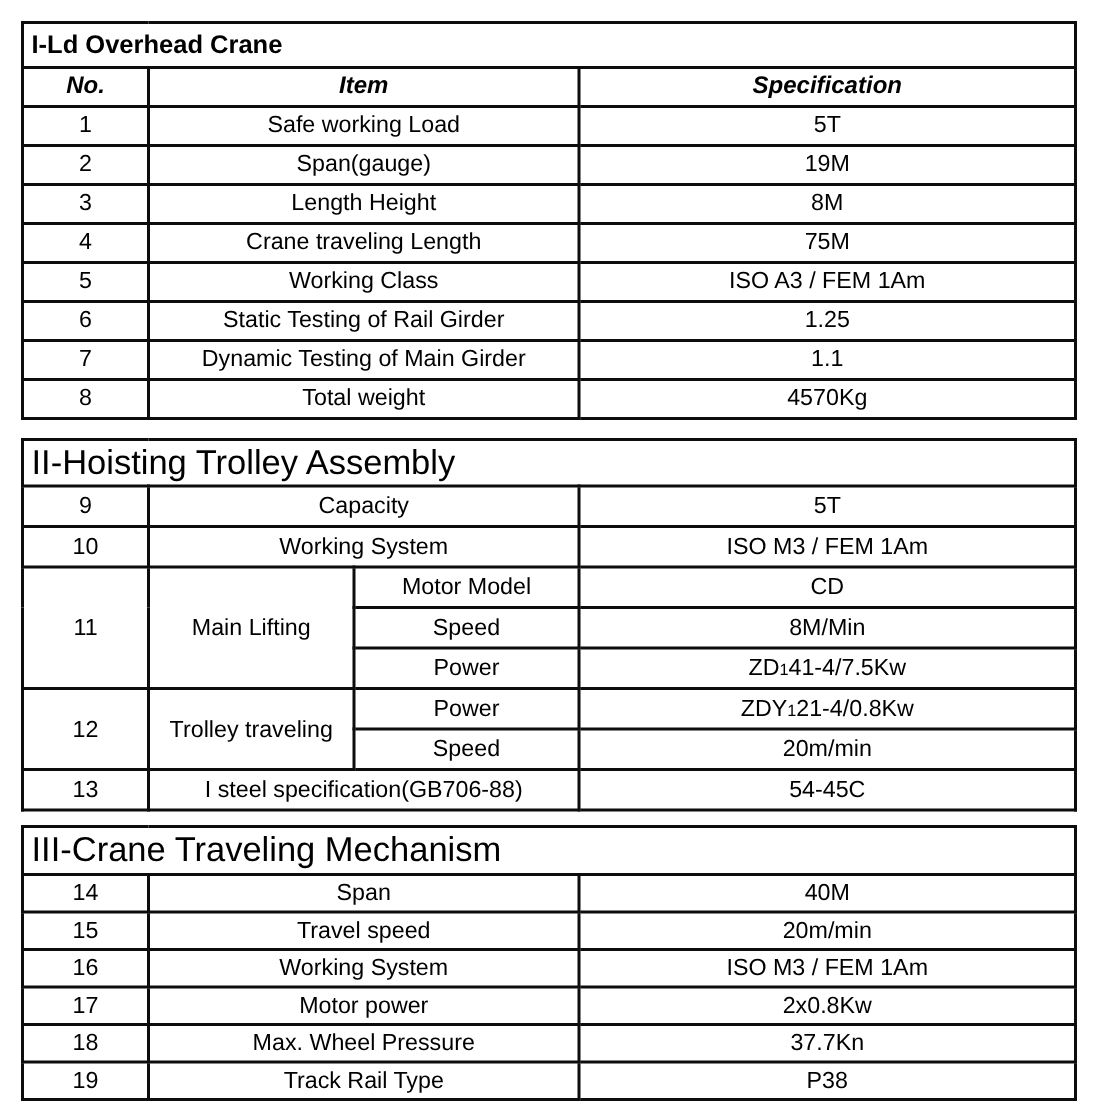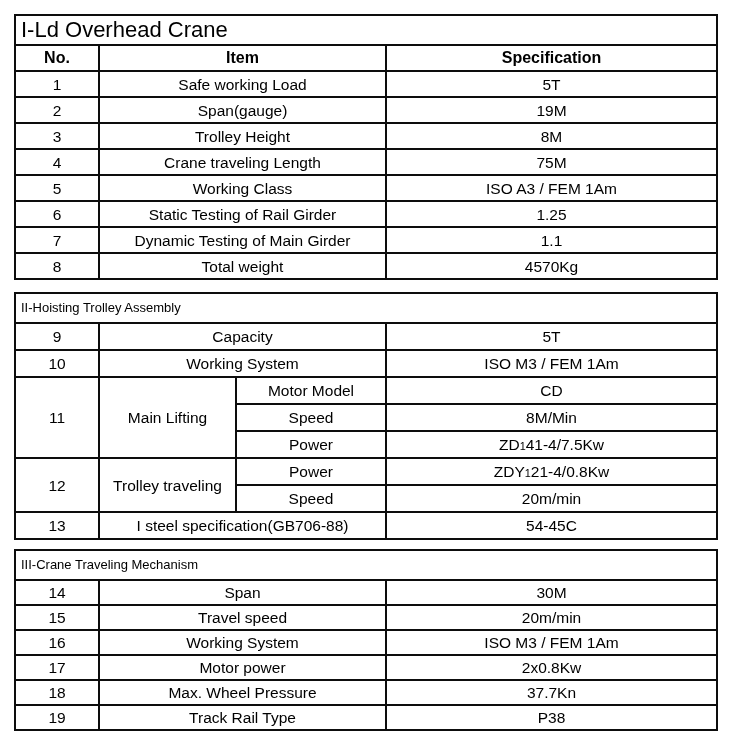--- a/index.html
+++ b/index.html
@@ -14,24 +14,24 @@
     border:2px solid #0d0d0d;
     text-align:center;vertical-align:middle;
     font-size:15.5px;line-height:1.1;
     padding:1px 2px;overflow:hidden;white-space:nowrap;
   }
   col.c-no{width:84px;}
   col.c-group{width:137px;}
   col.c-sub{width:150px;}
   col.c-spec{width:331px;}
   .sec-title{
-    text-align:left;padding:2px 5px;font-size:13px;height:24px;
+    text-align:left;padding:2px 5px;font-size:23px;height:24px;
   }
-  .title-bold{font-weight:400;font-size:22px;border-radius:14px;}
-  .hdr td{font-weight:700;height:22px;font-size:16px;}
+  .title-bold{font-weight:700;font-size:17px;border-radius:14px;}
+  .hdr td{font-weight:700;height:22px;font-size:16px;font-style:italic;}
   .t1 td.data{height:22px;}
   .t2 td.data{height:23px;}
   .t3 td.data{height:21px;}
   .t2{margin-top:12px;}
   .t3{margin-top:9px;border-radius:28px;}
   .subdigit{font-size:0.7em;}
 </style>
 </head>
 <body>
 
@@ -58,21 +58,21 @@
       <td class="data" colspan="2">Safe working Load</td>
       <td class="data">5T</td>
     </tr>
     <tr>
       <td class="data">2</td>
       <td class="data" colspan="2">Span(gauge)</td>
       <td class="data">19M</td>
     </tr>
     <tr>
       <td class="data">3</td>
-      <td class="data" colspan="2">Trolley Height</td>
+      <td class="data" colspan="2">Length Height</td>
       <td class="data">8M</td>
     </tr>
     <tr>
       <td class="data">4</td>
       <td class="data" colspan="2">Crane traveling Length</td>
       <td class="data">75M</td>
     </tr>
     <tr>
       <td class="data">5</td>
       <td class="data" colspan="2">Working Class</td>
@@ -156,21 +156,21 @@
         <col class="c-sub">
         <col class="c-spec">
       </colgroup>
     <tbody>
         <tr>
       <td colspan="4" class="sec-title">III-Crane Traveling Mechanism</td>
     </tr>
     <tr>
       <td class="data">14</td>
       <td class="data" colspan="2">Span</td>
-      <td class="data">30M</td>
+      <td class="data">40M</td>
     </tr>
     <tr>
       <td class="data">15</td>
       <td class="data" colspan="2">Travel speed</td>
       <td class="data">20m/min</td>
     </tr>
     <tr>
       <td class="data">16</td>
       <td class="data" colspan="2">Working System</td>
       <td class="data">ISO M3 / FEM 1Am</td>

